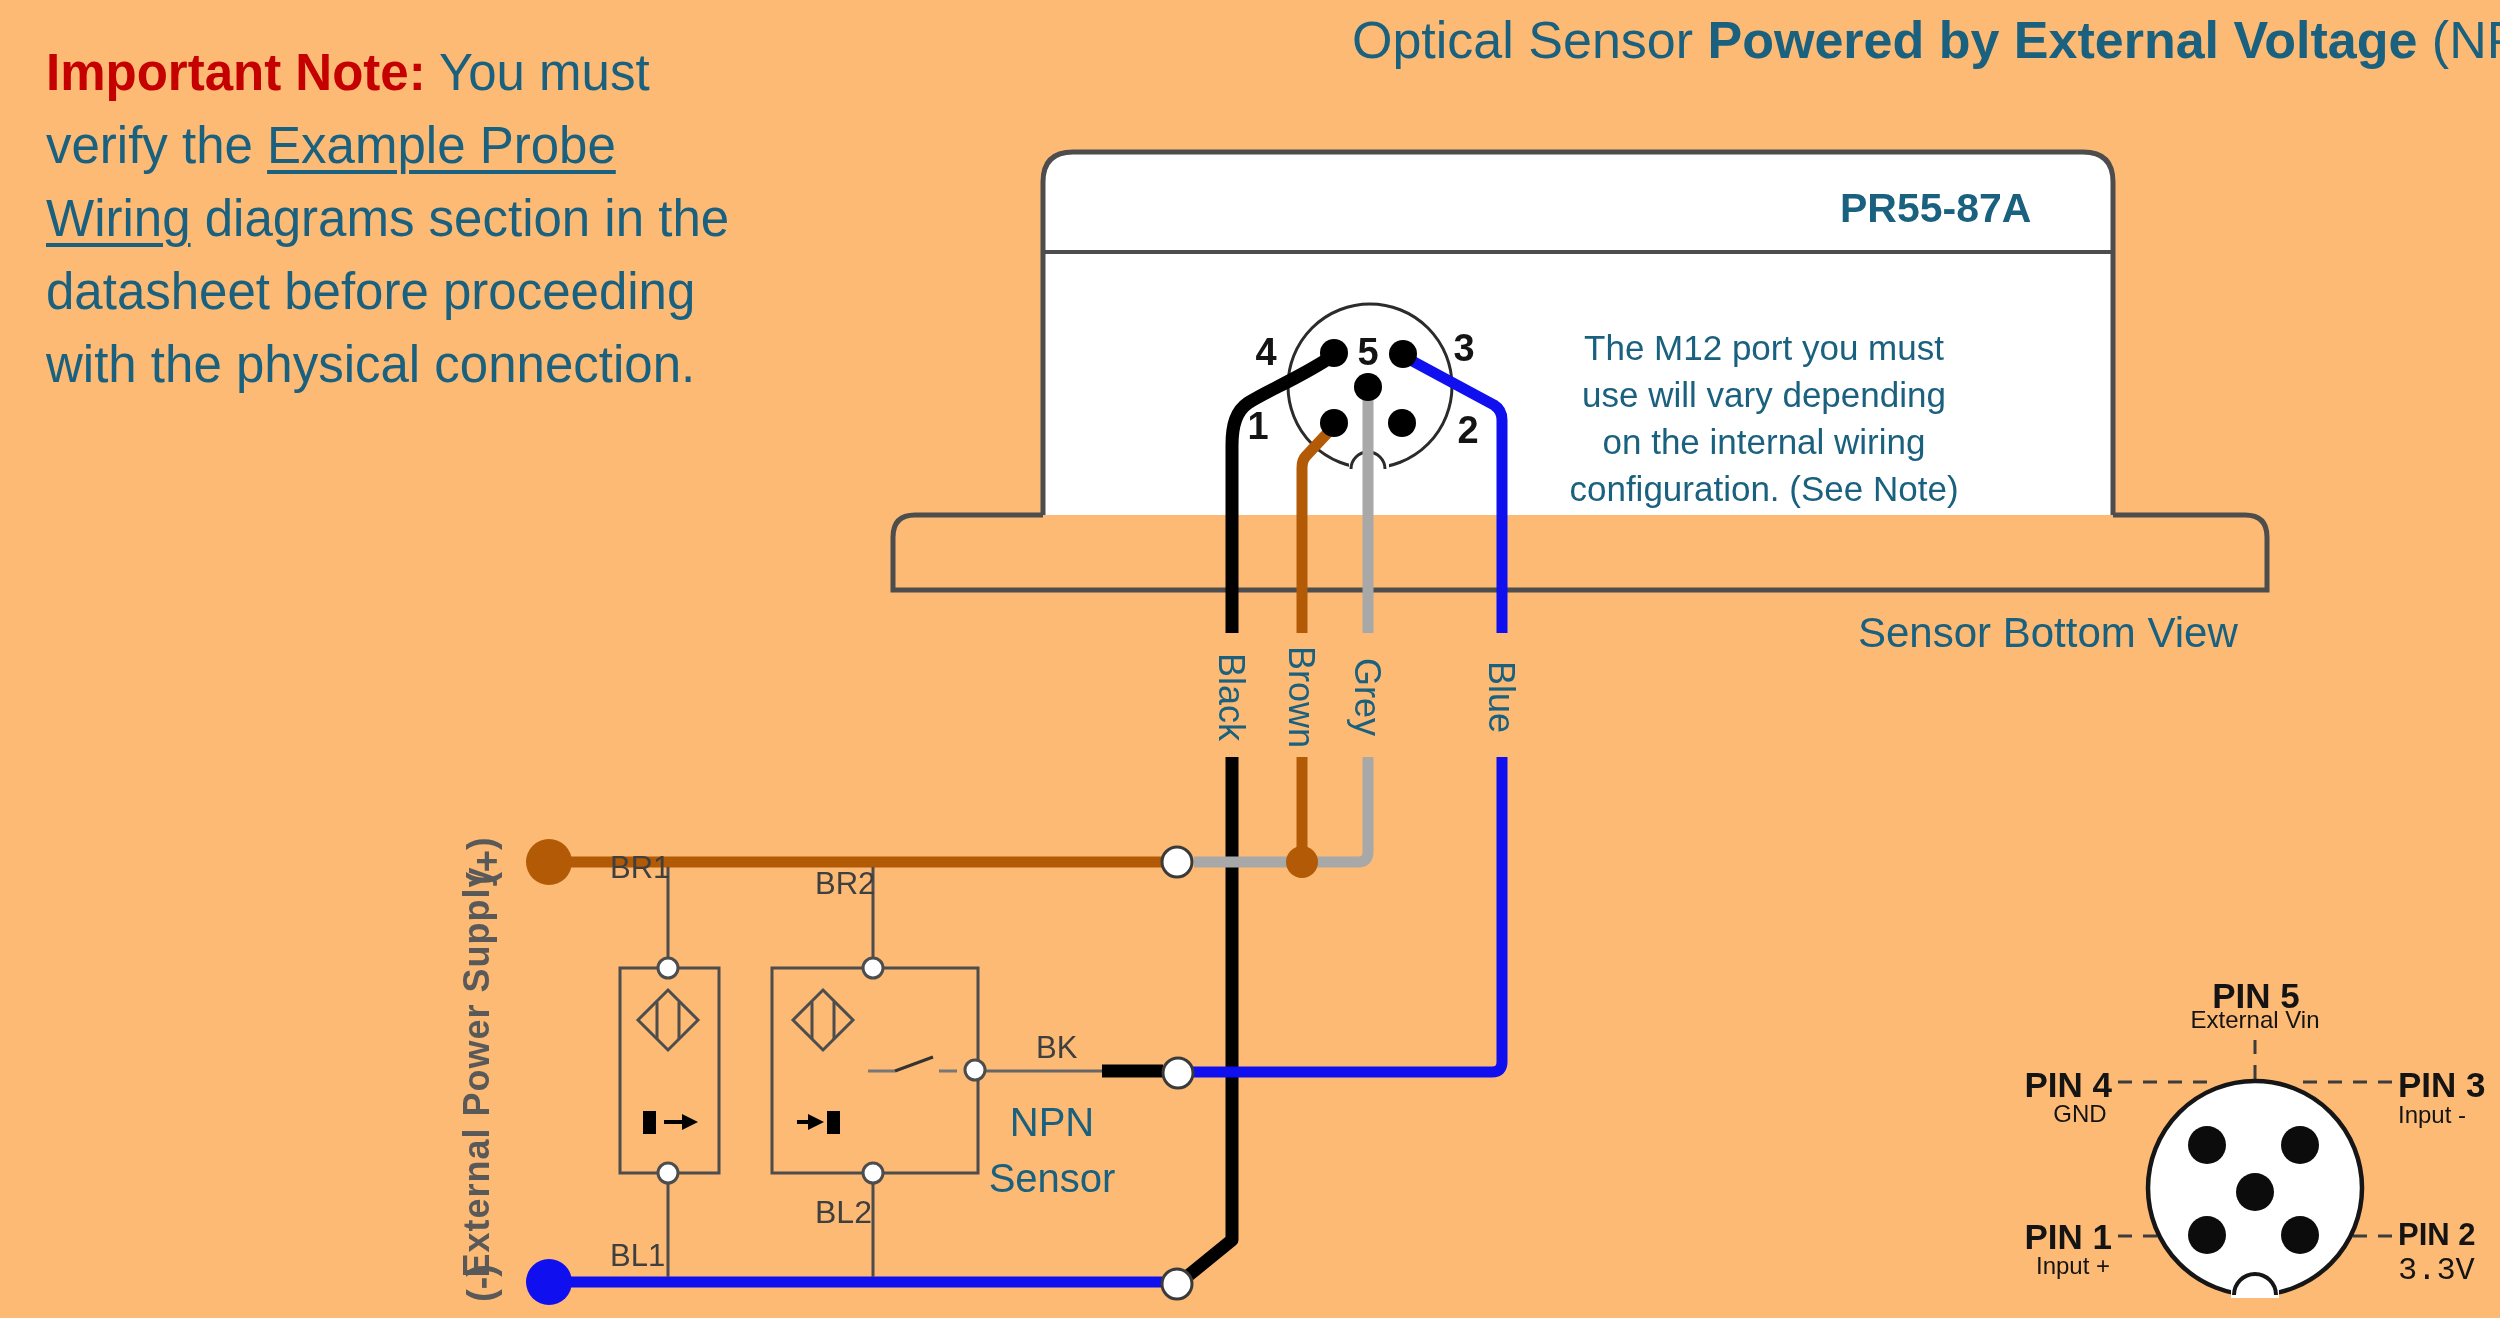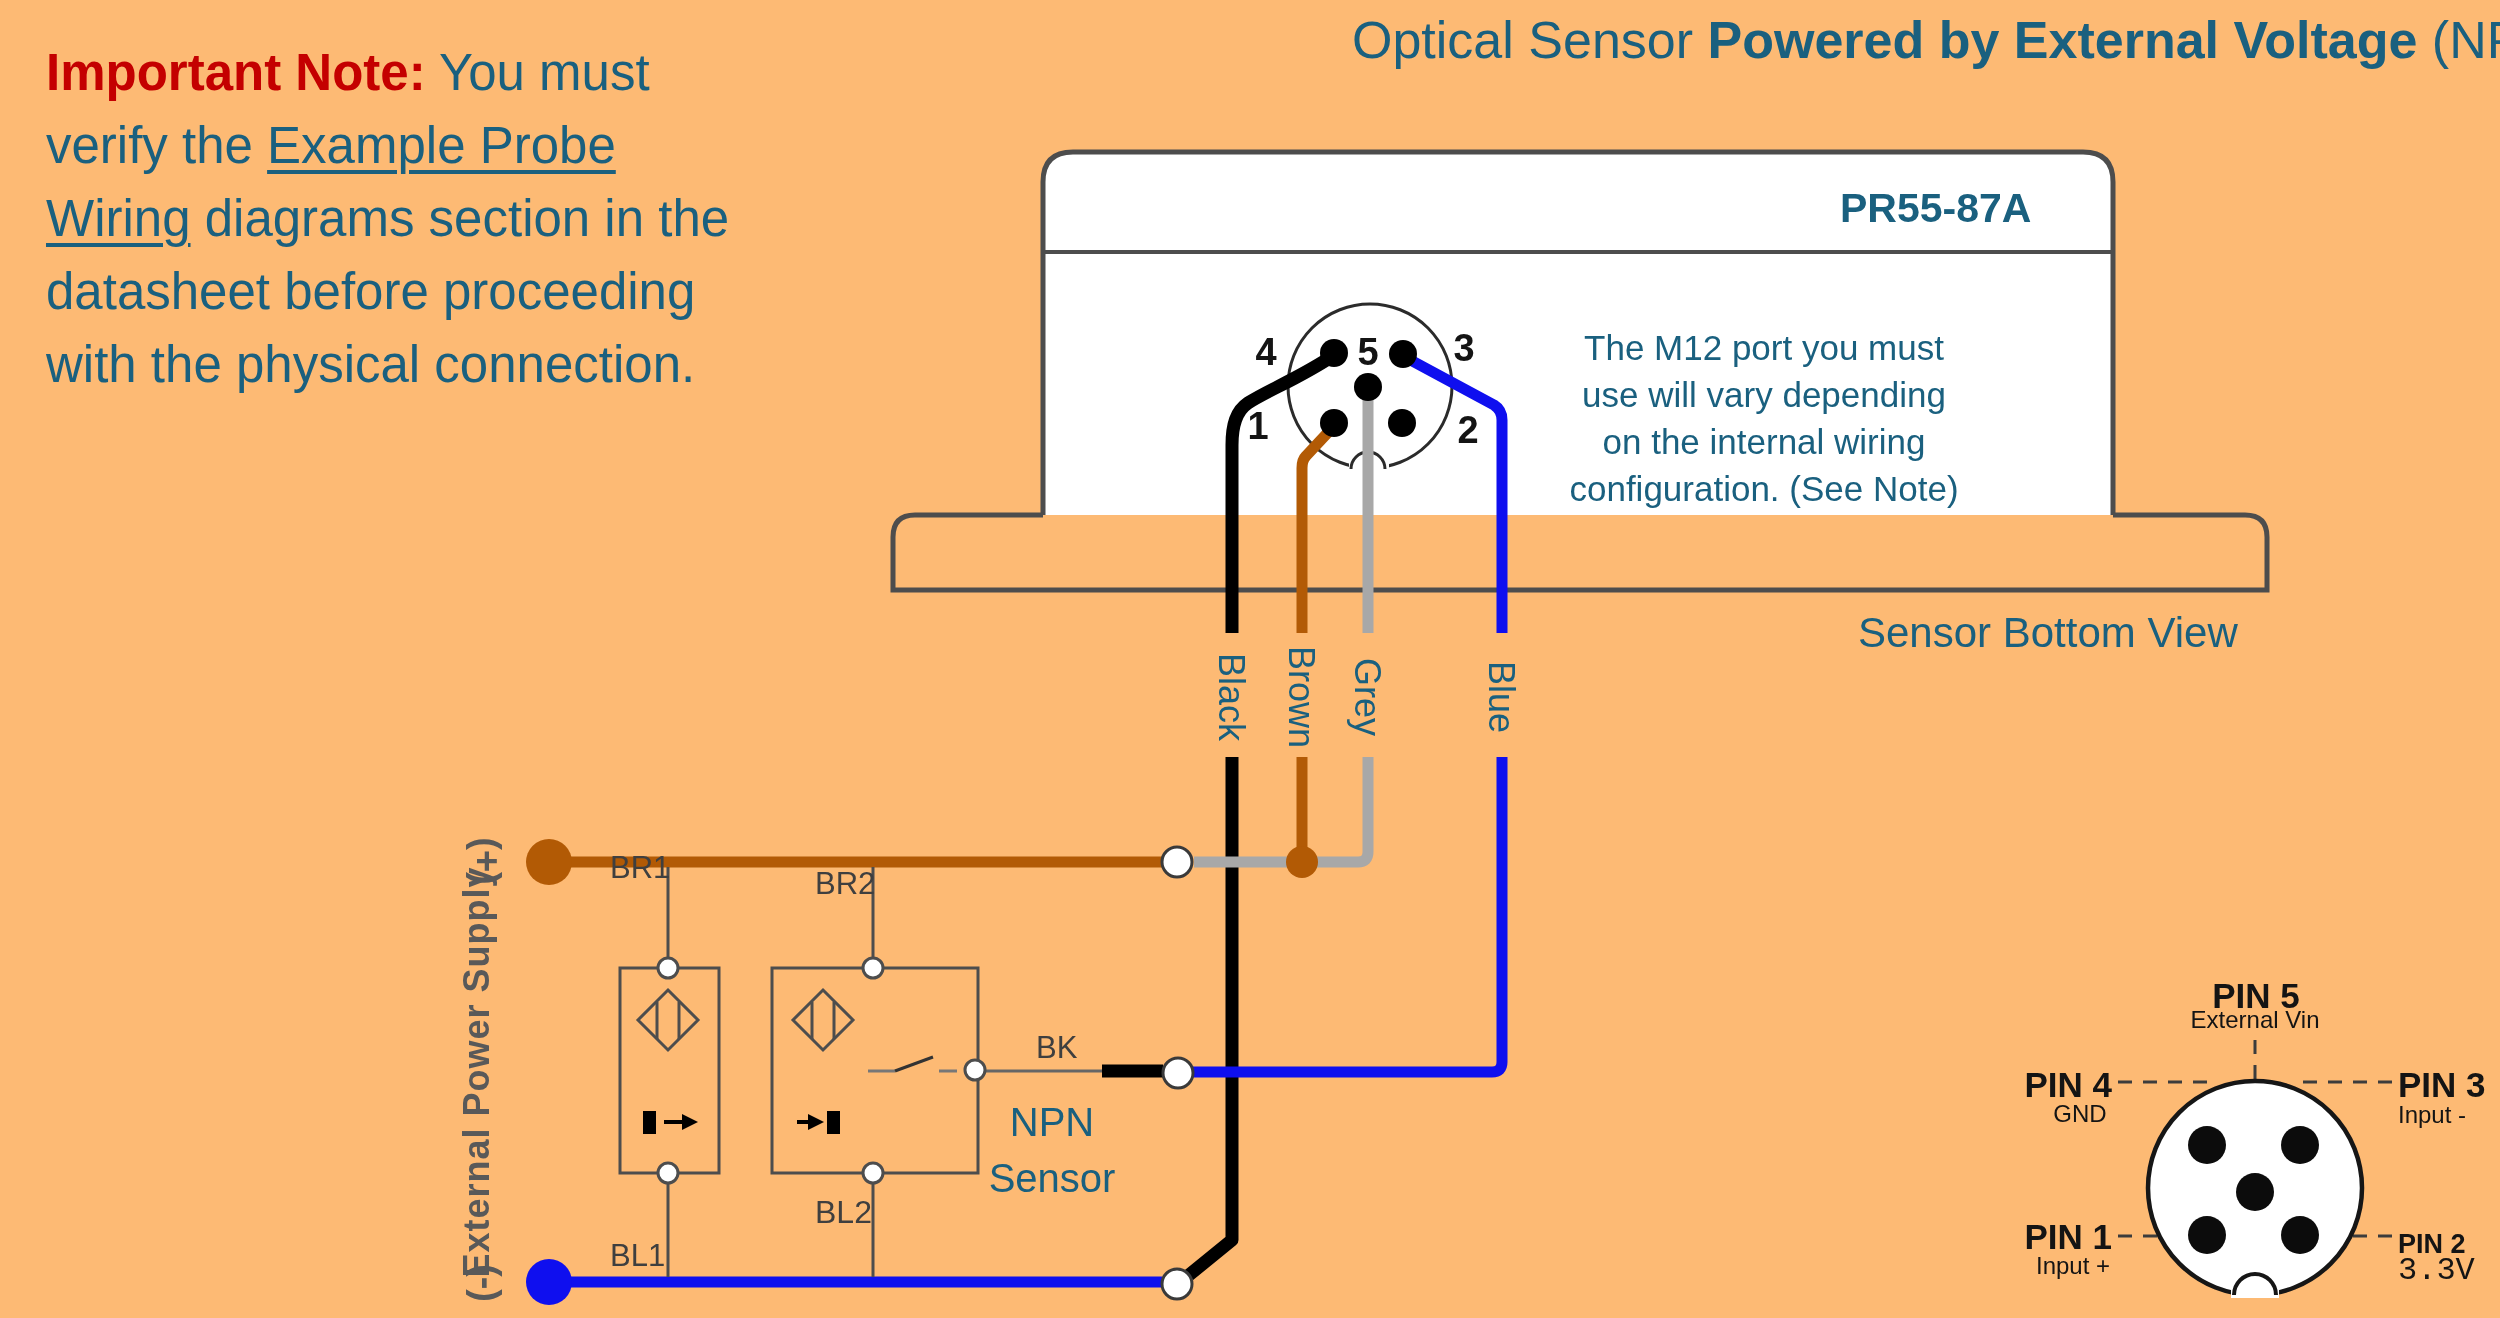--- a/index.html
+++ b/index.html
@@ -186,16 +186,16 @@
 
   <div class="txt pinblack b rightalign" style="left:2112px;top:1084px;font-size:35px;">PIN 4</div>
   <div class="txt pinblack center" style="left:2080px;top:1114px;font-size:24px;">GND</div>
 
   <div class="txt pinblack b" style="left:2398px;top:1067px;font-size:35px;">PIN 3</div>
   <div class="txt pinblack" style="left:2398px;top:1103px;font-size:24px;">Input -</div>
 
   <div class="txt pinblack b rightalign" style="left:2112px;top:1236px;font-size:35px;">PIN 1</div>
   <div class="txt pinblack center" style="left:2073px;top:1266px;font-size:24px;">Input +</div>
 
-  <div class="txt pinblack b" style="left:2398px;top:1219px;font-size:27px;margin-top:12px;">PIN 2</div>
+  <div class="txt pinblack b" style="left:2398px;top:1219px;font-size:31px;">PIN 2</div>
   <div class="txt pinblack" style="left:2398px;top:1255px;font-size:32px;font-family:Liberation Mono, monospace;">3.3V</div>
 
 </div>
 
 </body></html>

